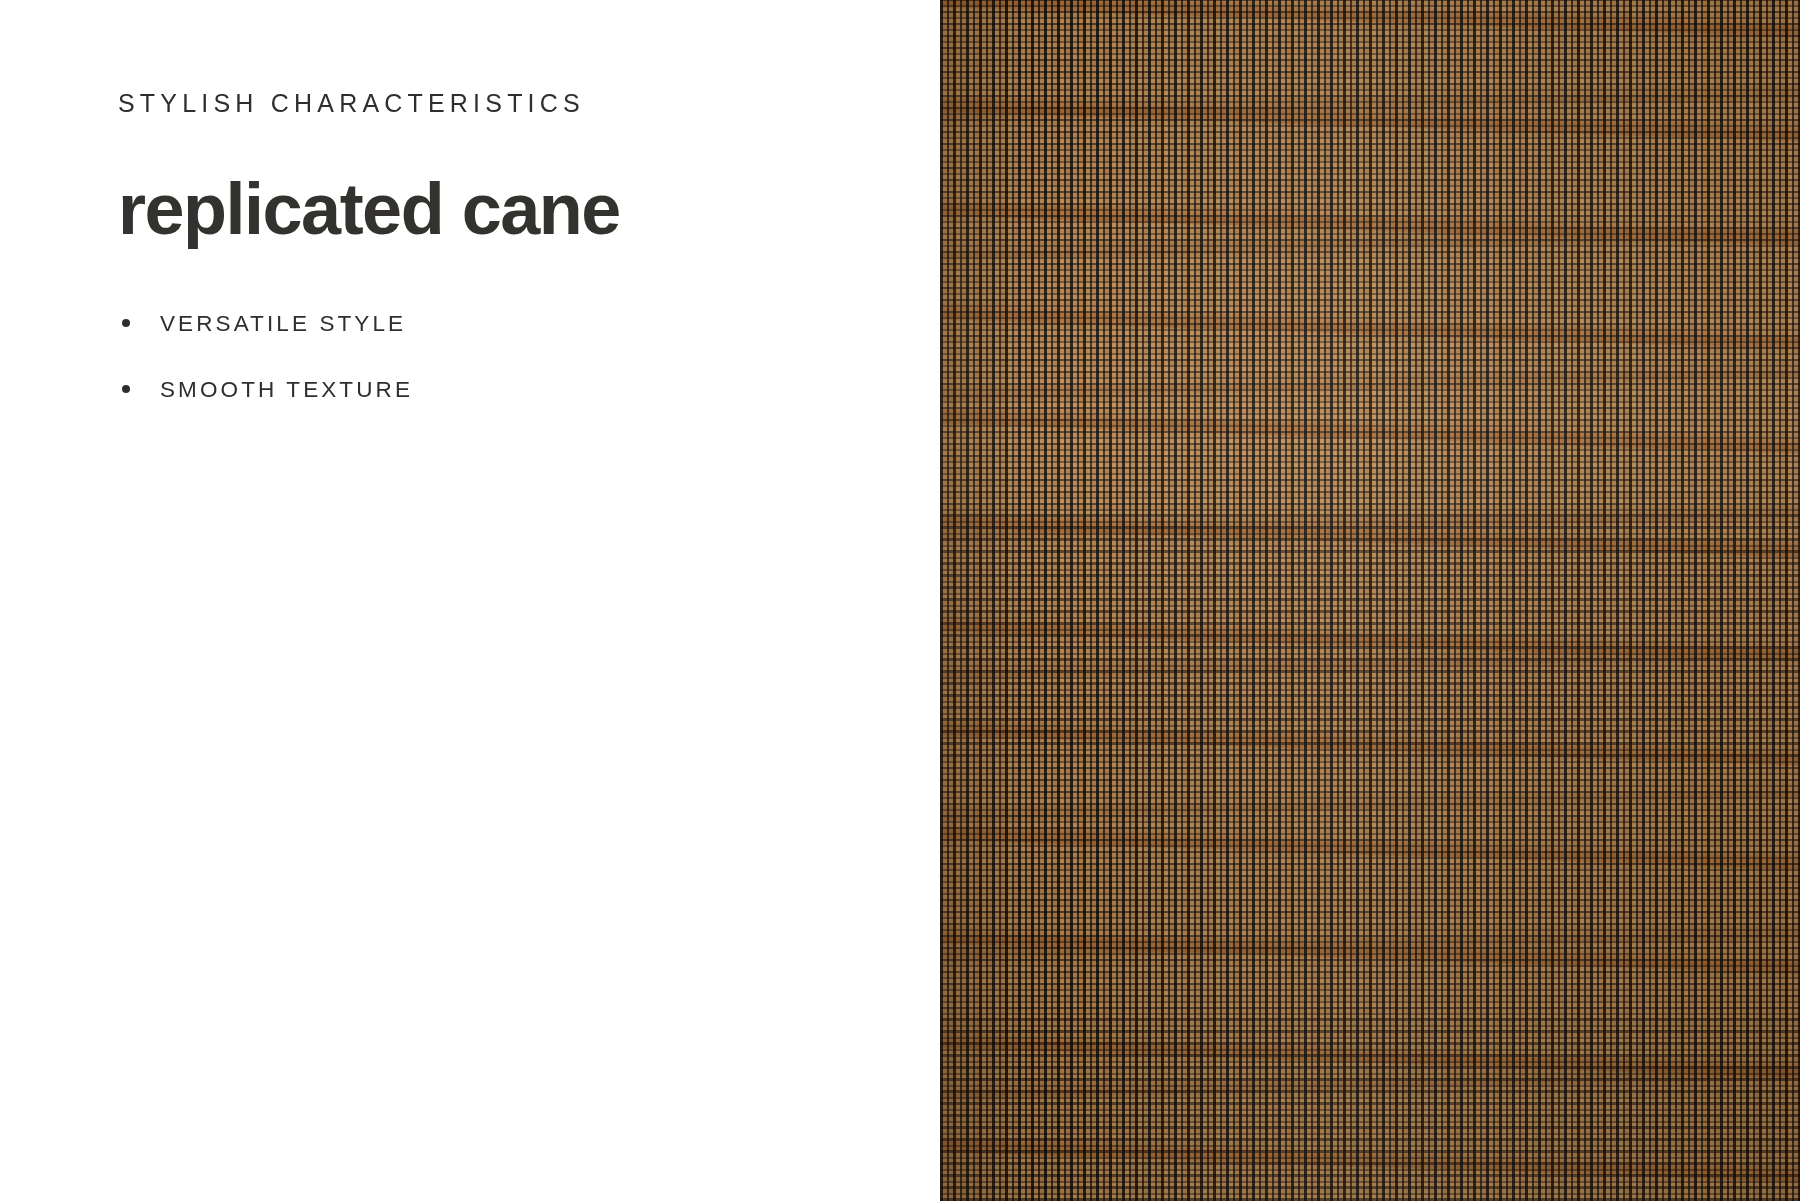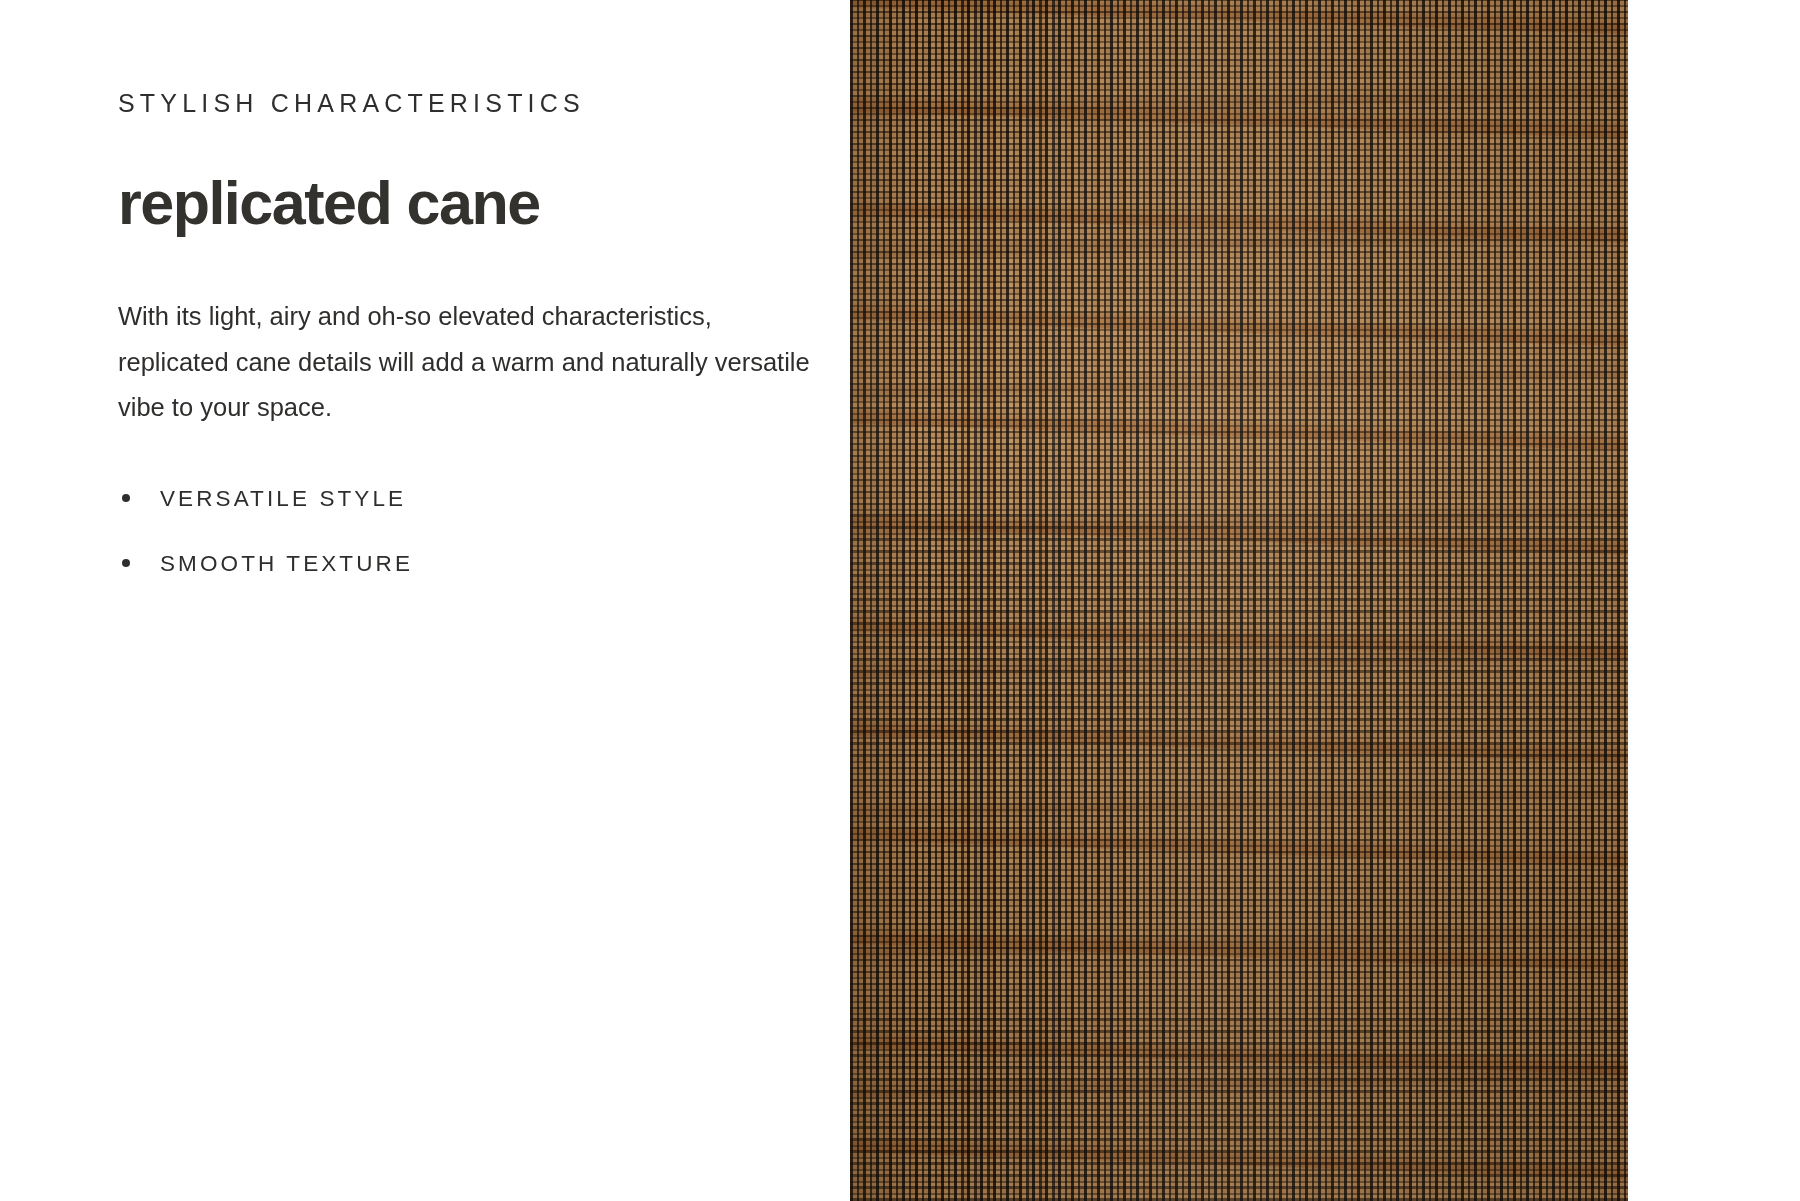--- a/index.html
+++ b/index.html
@@ -8,21 +8,21 @@
   }
   body {
     width: 1800px;
     height: 1201px;
     background: #ffffff;
     font-family: "Liberation Sans", sans-serif;
     overflow: hidden;
   }
   .page {
     position: relative;
-    width: 1628px;
+    width: 1800px;
     height: 1201px;
     display: flex;
     background: #ffffff;
   }
   .left-panel {
     position: relative;
     width: 940px;
     height: 1201px;
     background: #ffffff;
     box-sizing: border-box;
@@ -37,21 +37,21 @@
   .eyebrow {
     font-size: 25px;
     letter-spacing: 5.2px;
     color: #2e2e2c;
     font-weight: 400;
     text-transform: uppercase;
     margin: 0 0 48px 0;
     line-height: 1.2;
   }
   .headline {
-    font-size: 61px;
+    font-size: 72px;
     line-height: 1.22;
     font-weight: 700;
     color: #33322f;
     letter-spacing: -1.5px;
     margin: 0 0 54px 0;
     max-width: 620px;
   }
   .body-copy {
     font-size: 25.5px;
     line-height: 1.78;
@@ -141,21 +141,20 @@
 
 <div class="page">
 
   <div class="left-panel">
     <div class="content">
 
       <div class="eyebrow">STYLISH CHARACTERISTICS</div>
 
       <h1 class="headline">replicated cane</h1>
 
-      <p class="body-copy">With its light, airy and oh-so elevated characteristics, replicated cane details will add a warm and naturally versatile vibe to your space.</p>
 
       <ul class="feature-list">
         <li class="feature-item">
           <span class="bullet-dot"></span>
           <span>VERSATILE STYLE</span>
         </li>
         <li class="feature-item">
           <span class="bullet-dot"></span>
           <span>SMOOTH TEXTURE</span>
         </li>

